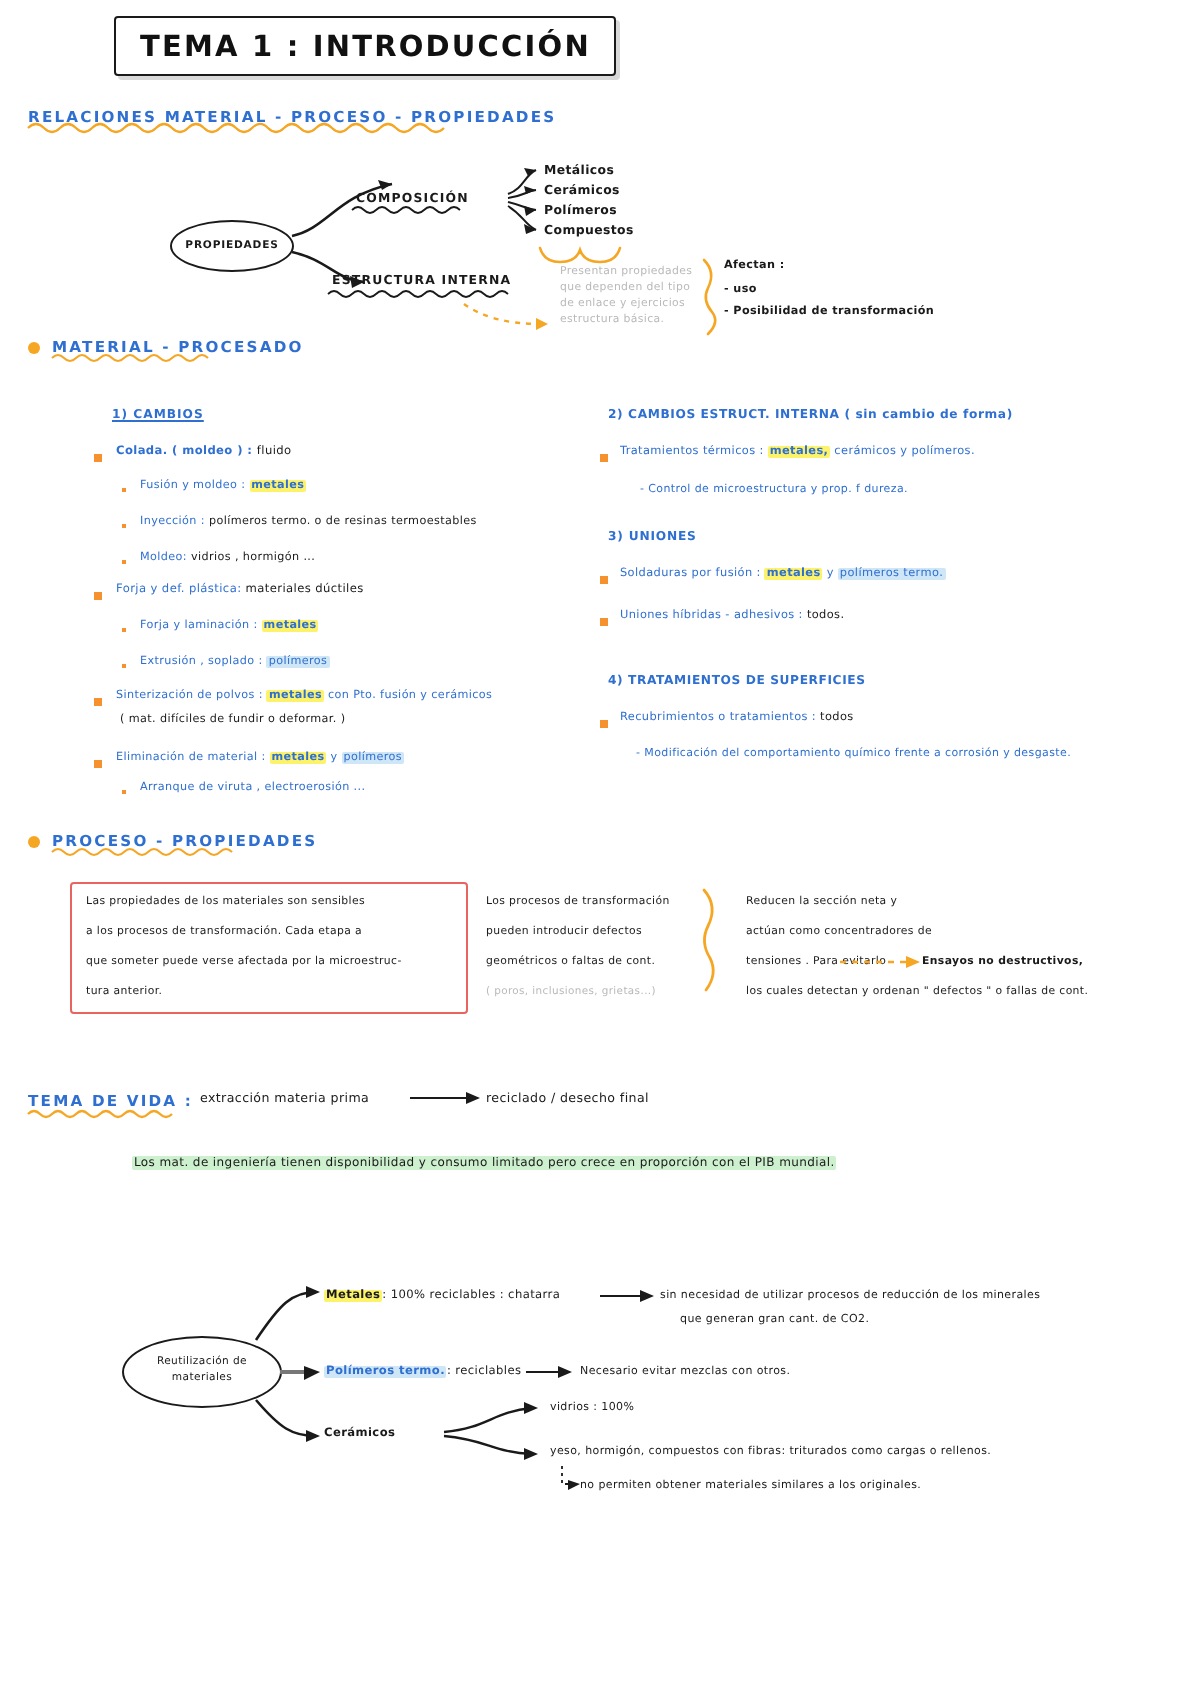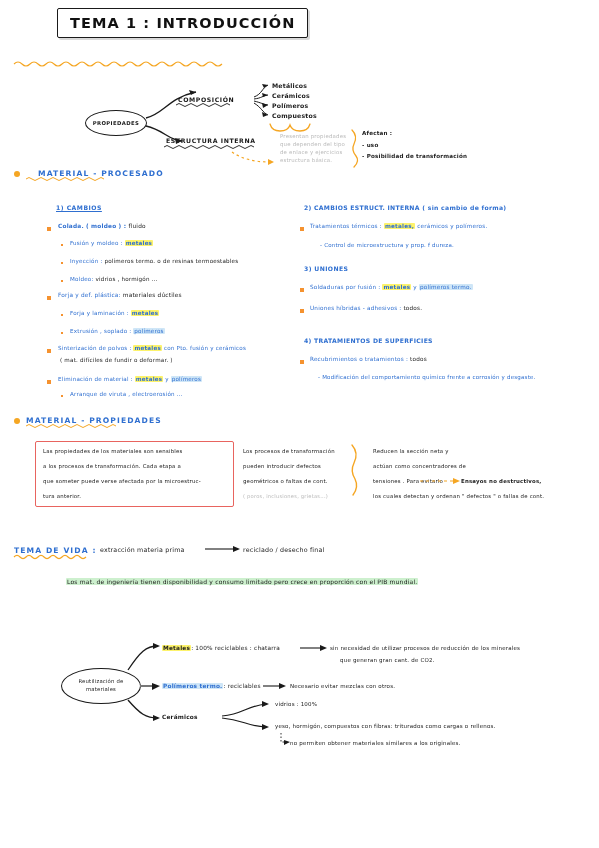--- a/index.html
+++ b/index.html
@@ -69,26 +69,27 @@
 </style>
 </head>
 <body>
 
 <div class="pg">
 
   <div class="title-box">
     <span>TEMA 1 : INTRODUCCIÓN</span>
   </div>
 
+  <div class="hw blu sec-head" style="left:14px; top:54px;">RELACIONES   MATERIAL - PROCESO -  PROPIEDADES</div>
 
   <div class="dot" style="left:14px; top:171px;"></div>
-  <div class="hw blu sec-head" style="left:26px; top:169px;margin-left:12px;">MATERIAL - PROCESADO</div>
+  <div class="hw blu sec-head" style="left:26px; top:169px;">MATERIAL - PROCESADO</div>
 
   <div class="dot" style="left:14px; top:418px;"></div>
-  <div class="hw blu sec-head" style="left:26px; top:416px;">MATERIAL - PROPIEDADES</div>
+  <div class="hw blu sec-head" style="left:26px; top:416px;">PROCESO - PROPIEDADES</div>
 
   <div class="hw blu sec-head" style="left:14px; top:546px;">TEMA DE  VIDA :</div>
 
   <div class="ell" style="left:85px; top:110px; width:60px; height:24px;">
     <span class="hw blk" style="position:static; font-size:5.3px; font-weight:700; letter-spacing:.4px;">PROPIEDADES</span>
   </div>
 
   <div class="hw blk" style="left:178px; top:96px; font-size:6.2px; font-weight:700; letter-spacing:.6px;">COMPOSICIÓN</div>
 
   <div class="hw blk" style="left:166px; top:137px; font-size:6.2px; font-weight:700; letter-spacing:.6px;">ESTRUCTURA  INTERNA</div>

